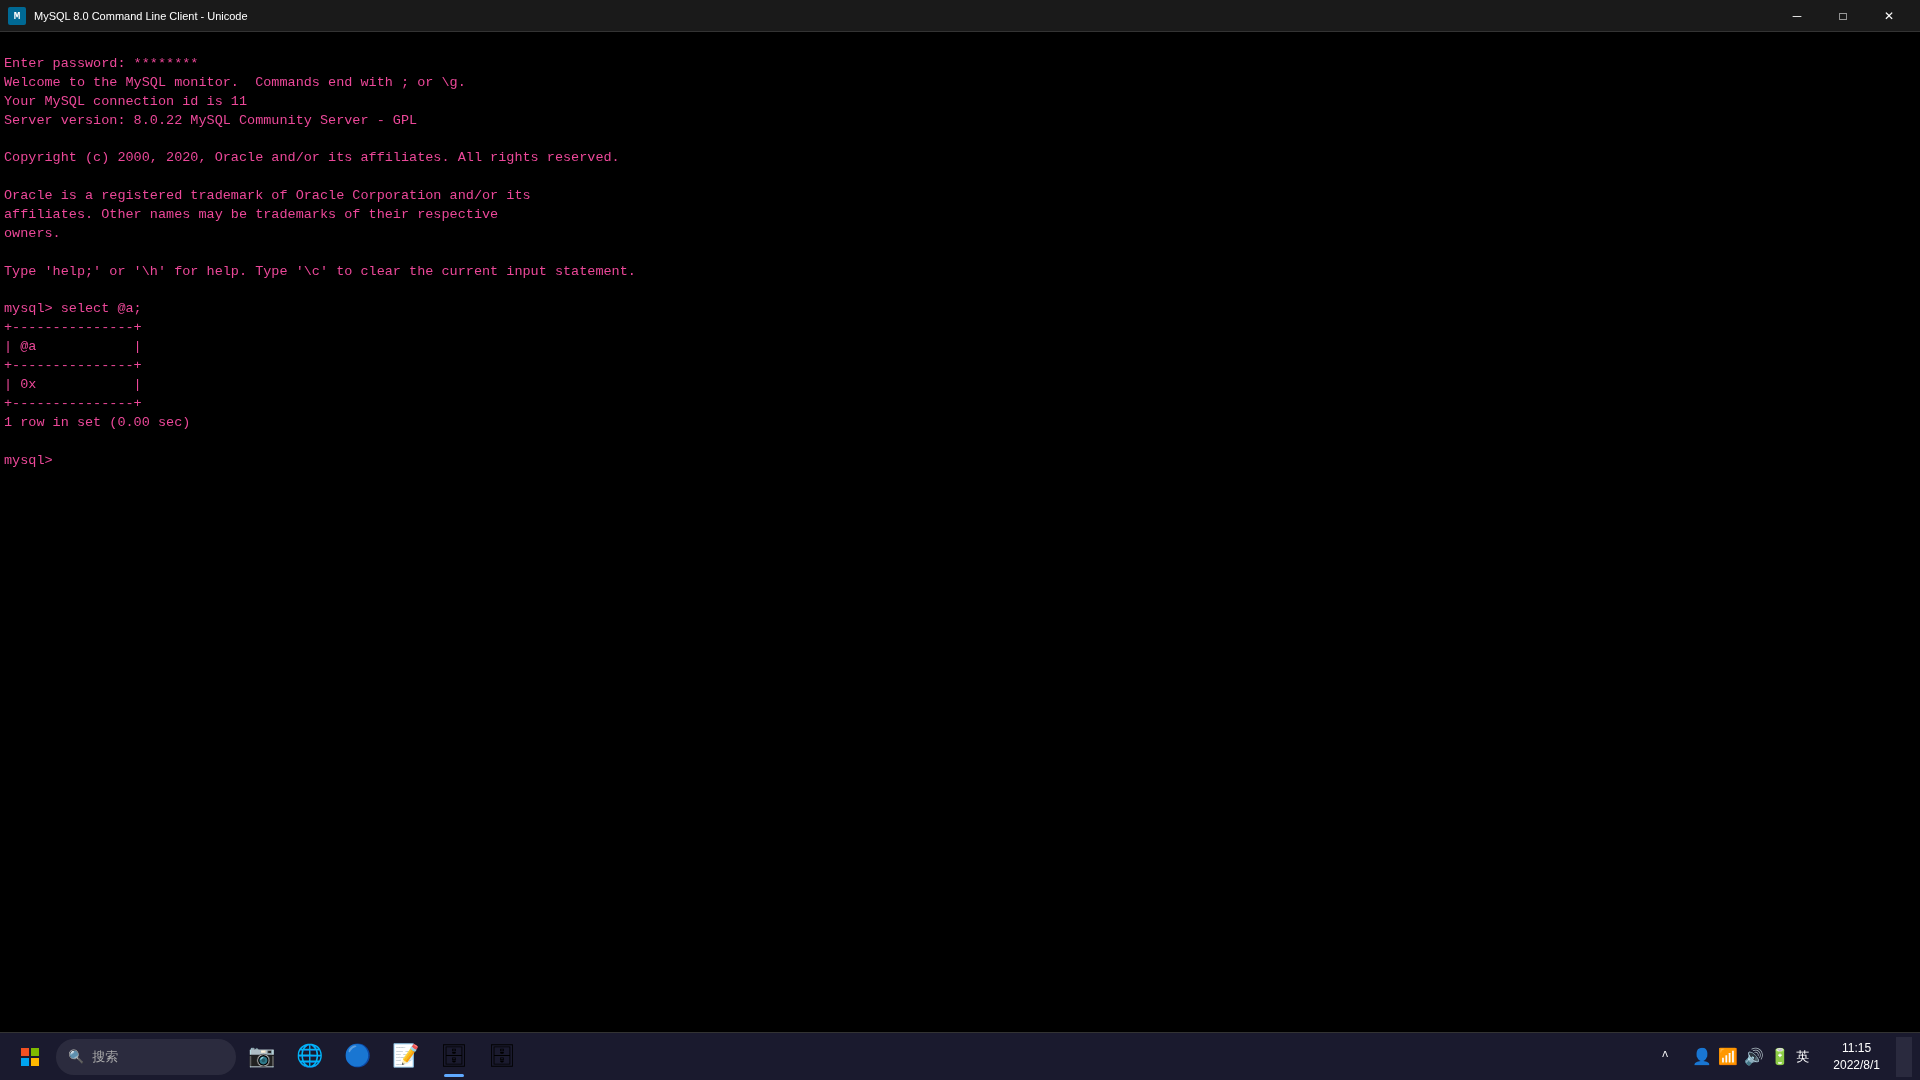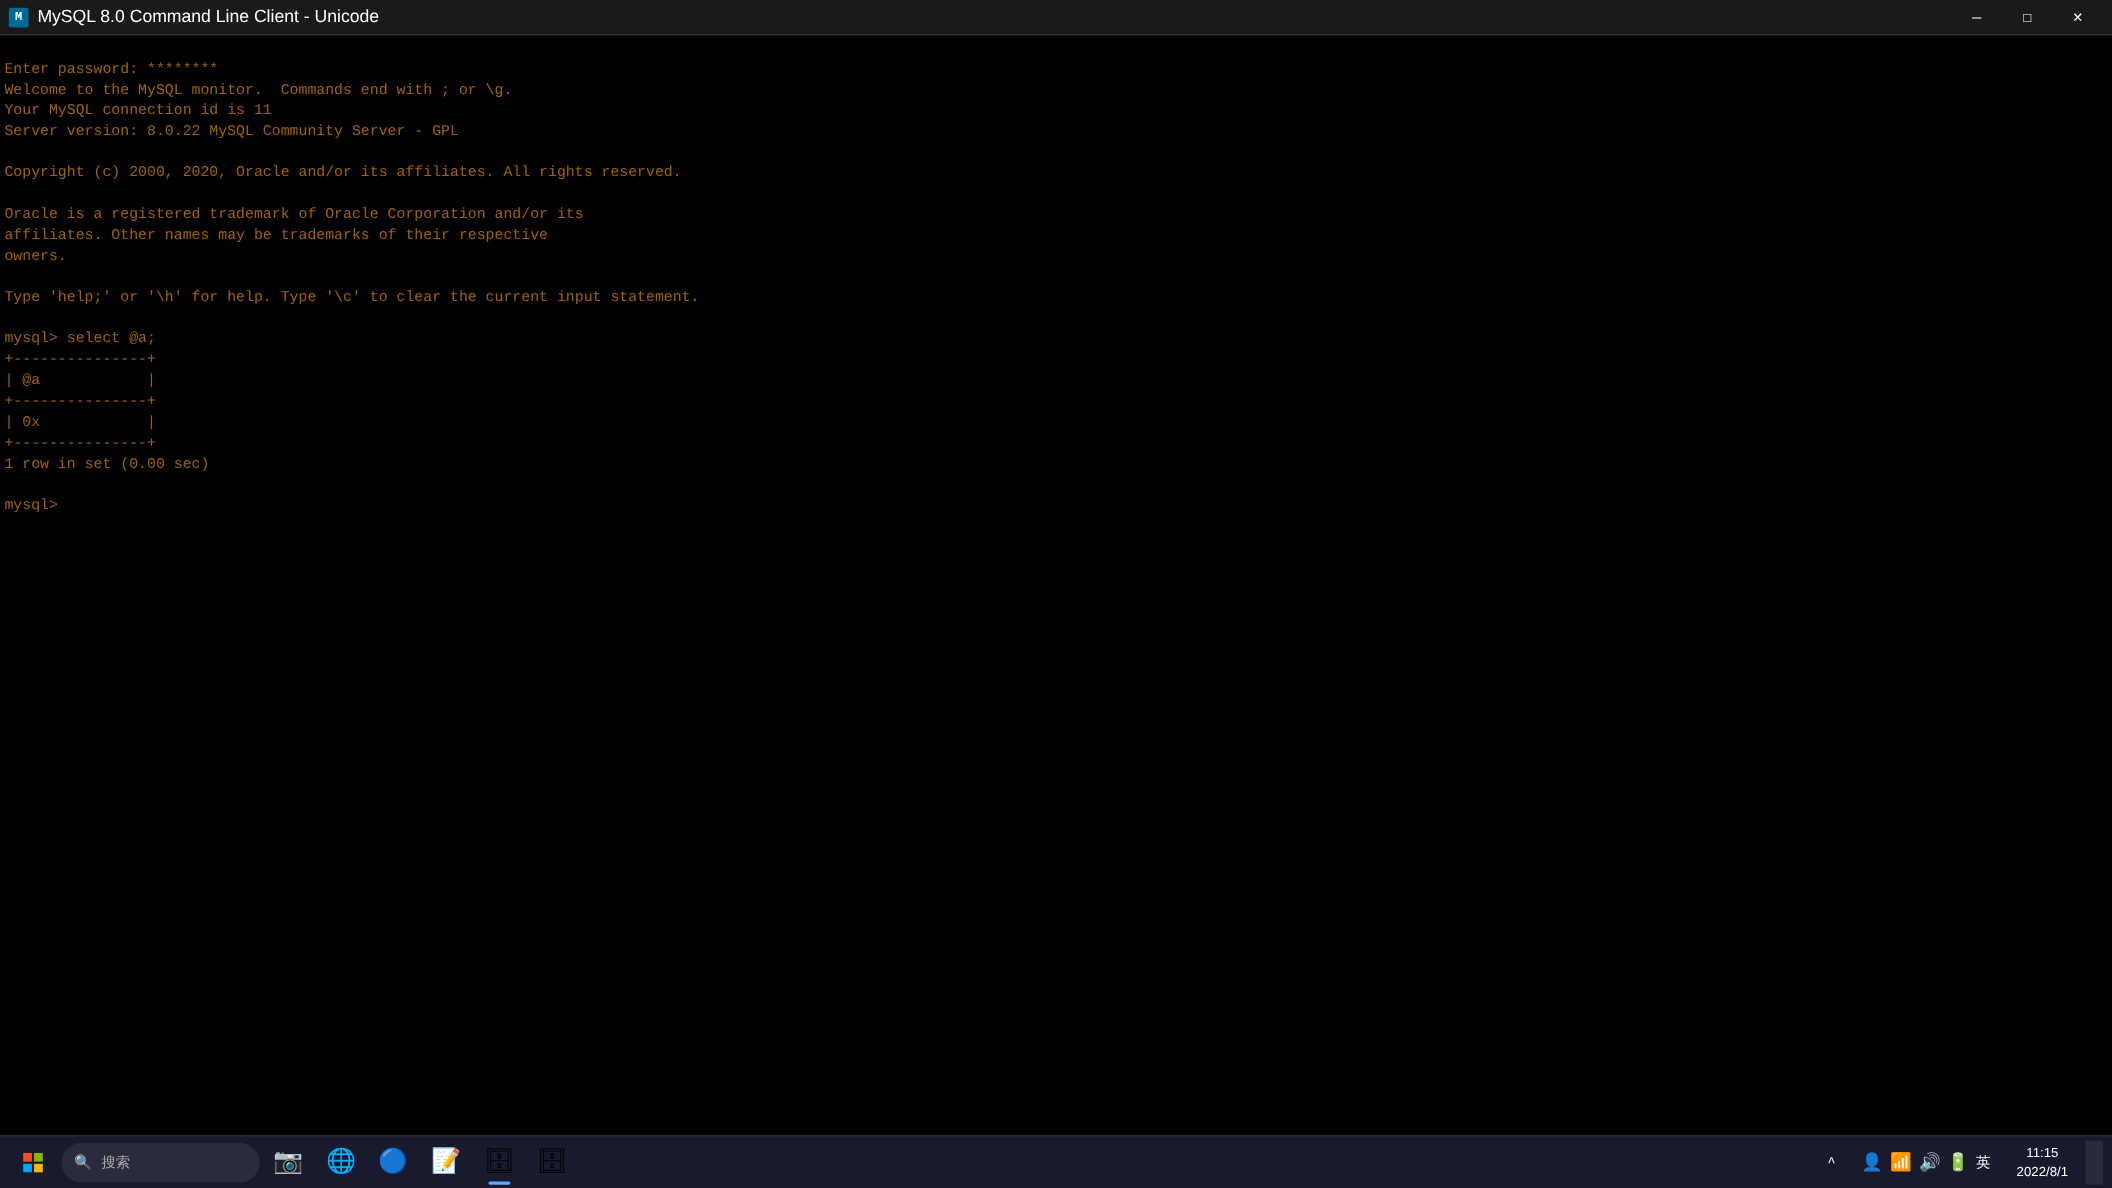--- a/index.html
+++ b/index.html
@@ -39,21 +39,21 @@
       display: flex;
       align-items: center;
       justify-content: center;
       font-size: 11px;
       color: #fff;
       font-weight: bold;
     }
 
     .title-bar-title {
       color: #fff;
-      font-size: 16px;
+      font-size: 11px;
       font-family: 'Segoe UI', Arial, sans-serif;
     }
 
     .title-bar-controls {
       display: flex;
       align-items: center;
       gap: 0;
     }
 
     .title-btn {
@@ -64,21 +64,21 @@
       justify-content: center;
       color: #fff;
       font-size: 12px;
       cursor: pointer;
       font-family: 'Segoe UI', Arial, sans-serif;
     }
 
     
     .terminal-content {
       padding: 4px 4px;
-      color: #a16207;
+      color: #ec4899;
       font-size: 13.5px;
       line-height: 1.4;
       white-space: pre;
       font-family: 'Courier New', Courier, monospace;
     }
 
     .terminal-content .line {
       display: block;
     }
 

